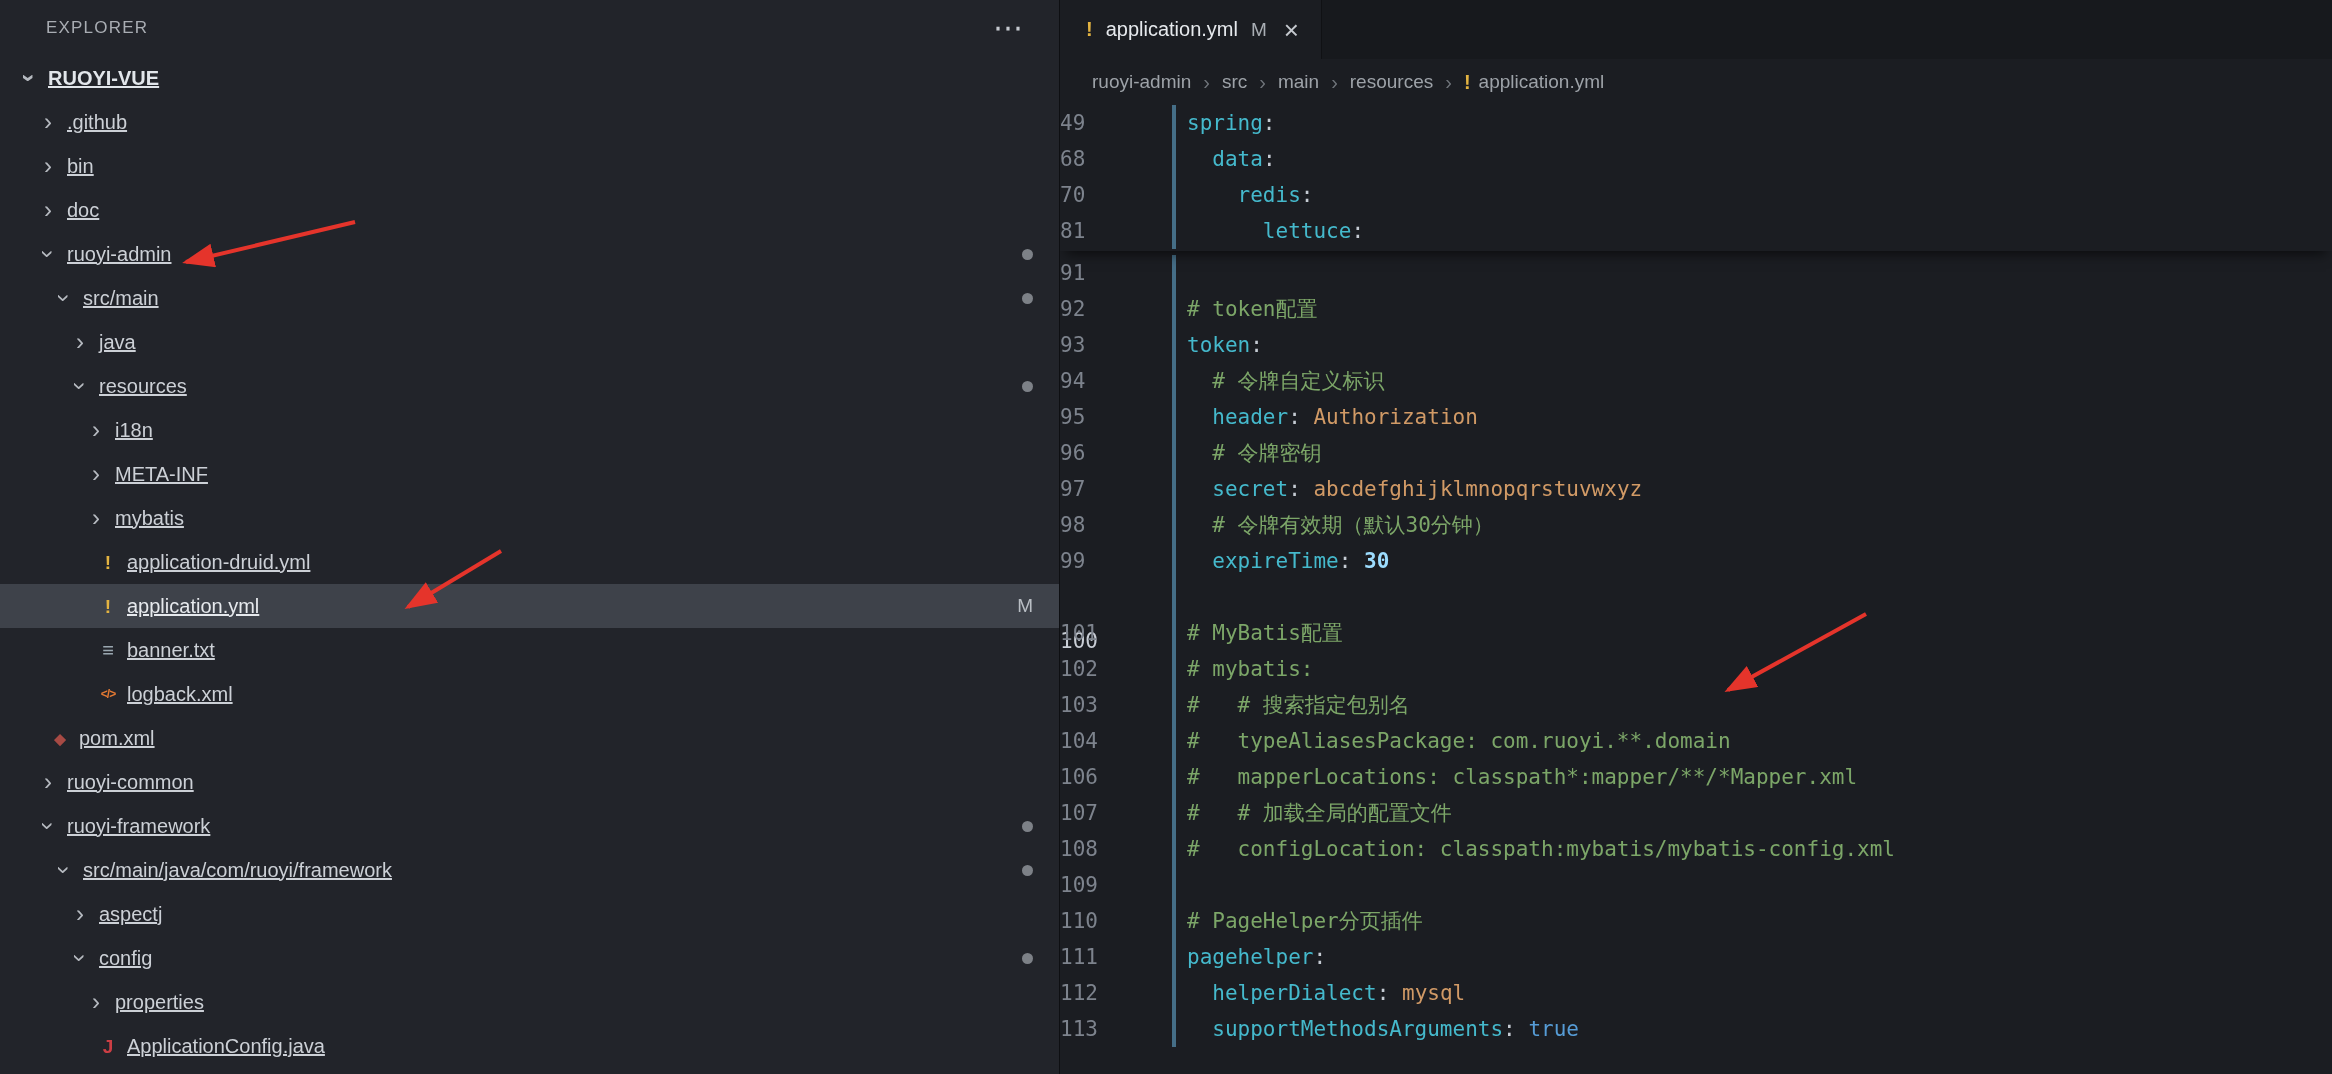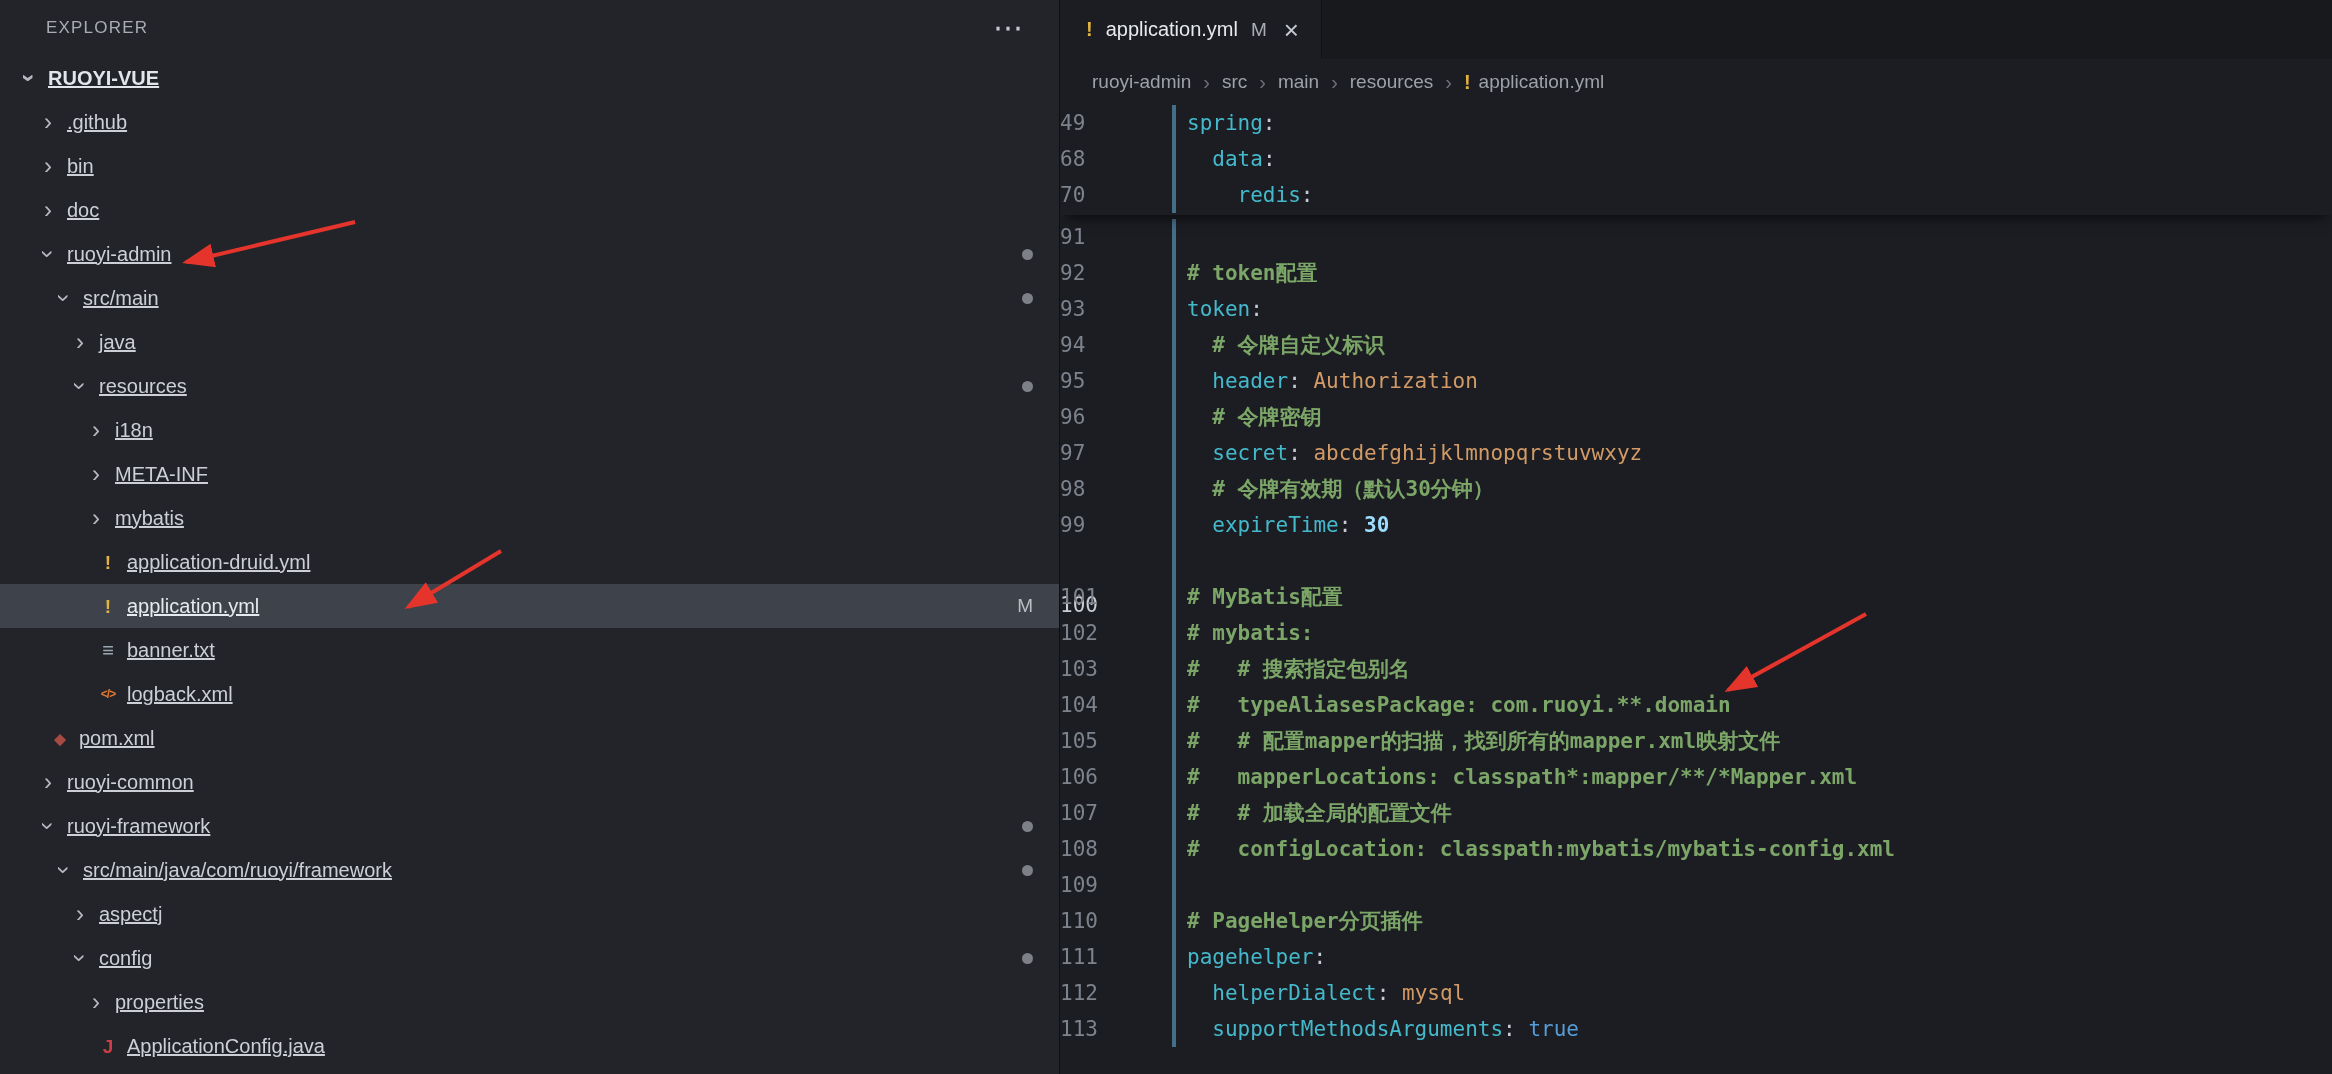--- a/index.html
+++ b/index.html
@@ -72,21 +72,21 @@
   .cl { display: flex; height: 36px; line-height: 36px; white-space: pre; }
   .ln { width: 84px; flex: none; text-align: left; color: var(--line-number); }
   .cl.active .ln { color: var(--line-number-active); margin-top: 44px; }
   .modbar { width: 4px; flex: none; margin-left: 28px; background: var(--modified-gutter); }
   .tx { margin-left: 11px; }
   .tk-k { color: var(--accent-key); }
   .tk-p { color: #c5cbd3; }
   .tk-s { color: var(--string); }
   .tk-n { color: var(--number); font-weight: bold; }
   .tk-b { color: var(--boolean); }
-  .tk-c { color: var(--comment); font-weight: bold; }
+  .tk-c { color: var(--comment); }
   .tk-w { color: #cccccc; }
 
   
   #arrows { position: absolute; inset: 0; pointer-events: none; z-index: 10; }
 </style>
 </head>
 <body>
 
 <div id="app">
 
@@ -227,37 +227,37 @@
         <span class="bc-item">
           <span class="yicon">!</span>
           <span>application.yml</span>
         </span>
       </div>
     <div class="code">
       <div class="sticky" id="sticky">
           <div class="cl"><span class="ln">49</span><span class="modbar"></span><span class="tx"><span class="tk-k">spring</span><span class="tk-p">:</span></span></div>
           <div class="cl"><span class="ln">68</span><span class="modbar"></span><span class="tx"><span class="tk-w">  </span><span class="tk-k">data</span><span class="tk-p">:</span></span></div>
           <div class="cl"><span class="ln">70</span><span class="modbar"></span><span class="tx"><span class="tk-w">    </span><span class="tk-k">redis</span><span class="tk-p">:</span></span></div>
+          <div class="cl"><span class="ln">81</span><span class="modbar"></span><span class="tx"><span class="tk-w">      </span><span class="tk-k">lettuce</span><span class="tk-p">:</span></span></div>
         </div>
       <div class="lines" id="lines">
           <div class="cl"><span class="ln">91</span><span class="modbar"></span><span class="tx"></span></div>
           <div class="cl"><span class="ln">92</span><span class="modbar"></span><span class="tx"><span class="tk-c"># token配置</span></span></div>
           <div class="cl"><span class="ln">93</span><span class="modbar"></span><span class="tx"><span class="tk-k">token</span><span class="tk-p">:</span></span></div>
           <div class="cl"><span class="ln">94</span><span class="modbar"></span><span class="tx"><span class="tk-w">  </span><span class="tk-c"># 令牌自定义标识</span></span></div>
           <div class="cl"><span class="ln">95</span><span class="modbar"></span><span class="tx"><span class="tk-w">  </span><span class="tk-k">header</span><span class="tk-p">:</span><span class="tk-w"> </span><span class="tk-s">Authorization</span></span></div>
           <div class="cl"><span class="ln">96</span><span class="modbar"></span><span class="tx"><span class="tk-w">  </span><span class="tk-c"># 令牌密钥</span></span></div>
           <div class="cl"><span class="ln">97</span><span class="modbar"></span><span class="tx"><span class="tk-w">  </span><span class="tk-k">secret</span><span class="tk-p">:</span><span class="tk-w"> </span><span class="tk-s">abcdefghijklmnopqrstuvwxyz</span></span></div>
           <div class="cl"><span class="ln">98</span><span class="modbar"></span><span class="tx"><span class="tk-w">  </span><span class="tk-c"># 令牌有效期（默认30分钟）</span></span></div>
           <div class="cl"><span class="ln">99</span><span class="modbar"></span><span class="tx"><span class="tk-w">  </span><span class="tk-k">expireTime</span><span class="tk-p">:</span><span class="tk-w"> </span><span class="tk-n">30</span></span></div>
           <div class="cl active"><span class="ln">100</span><span class="modbar"></span><span class="tx"></span></div>
           <div class="cl"><span class="ln">101</span><span class="modbar"></span><span class="tx"><span class="tk-c"># MyBatis配置</span></span></div>
           <div class="cl"><span class="ln">102</span><span class="modbar"></span><span class="tx"><span class="tk-c"># mybatis:</span></span></div>
           <div class="cl"><span class="ln">103</span><span class="modbar"></span><span class="tx"><span class="tk-c">#   # 搜索指定包别名</span></span></div>
           <div class="cl"><span class="ln">104</span><span class="modbar"></span><span class="tx"><span class="tk-c">#   typeAliasesPackage: com.ruoyi.**.domain</span></span></div>
-          <div class="cl"><span class="ln">105</span><span class="modbar"></span><span class="tx"><span class="tk-c">#   # 配置mapper的扫描，找到所有的mapper.xml映射文件</span></span></div>
           <div class="cl"><span class="ln">106</span><span class="modbar"></span><span class="tx"><span class="tk-c">#   mapperLocations: classpath*:mapper/**/*Mapper.xml</span></span></div>
           <div class="cl"><span class="ln">107</span><span class="modbar"></span><span class="tx"><span class="tk-c">#   # 加载全局的配置文件</span></span></div>
           <div class="cl"><span class="ln">108</span><span class="modbar"></span><span class="tx"><span class="tk-c">#   configLocation: classpath:mybatis/mybatis-config.xml</span></span></div>
           <div class="cl"><span class="ln">109</span><span class="modbar"></span><span class="tx"></span></div>
           <div class="cl"><span class="ln">110</span><span class="modbar"></span><span class="tx"><span class="tk-c"># PageHelper分页插件</span></span></div>
           <div class="cl"><span class="ln">111</span><span class="modbar"></span><span class="tx"><span class="tk-k">pagehelper</span><span class="tk-p">:</span></span></div>
           <div class="cl"><span class="ln">112</span><span class="modbar"></span><span class="tx"><span class="tk-w">  </span><span class="tk-k">helperDialect</span><span class="tk-p">:</span><span class="tk-w"> </span><span class="tk-s">mysql</span></span></div>
           <div class="cl"><span class="ln">113</span><span class="modbar"></span><span class="tx"><span class="tk-w">  </span><span class="tk-k">supportMethodsArguments</span><span class="tk-p">:</span><span class="tk-w"> </span><span class="tk-b">true</span></span></div>
         </div>
     </div>

